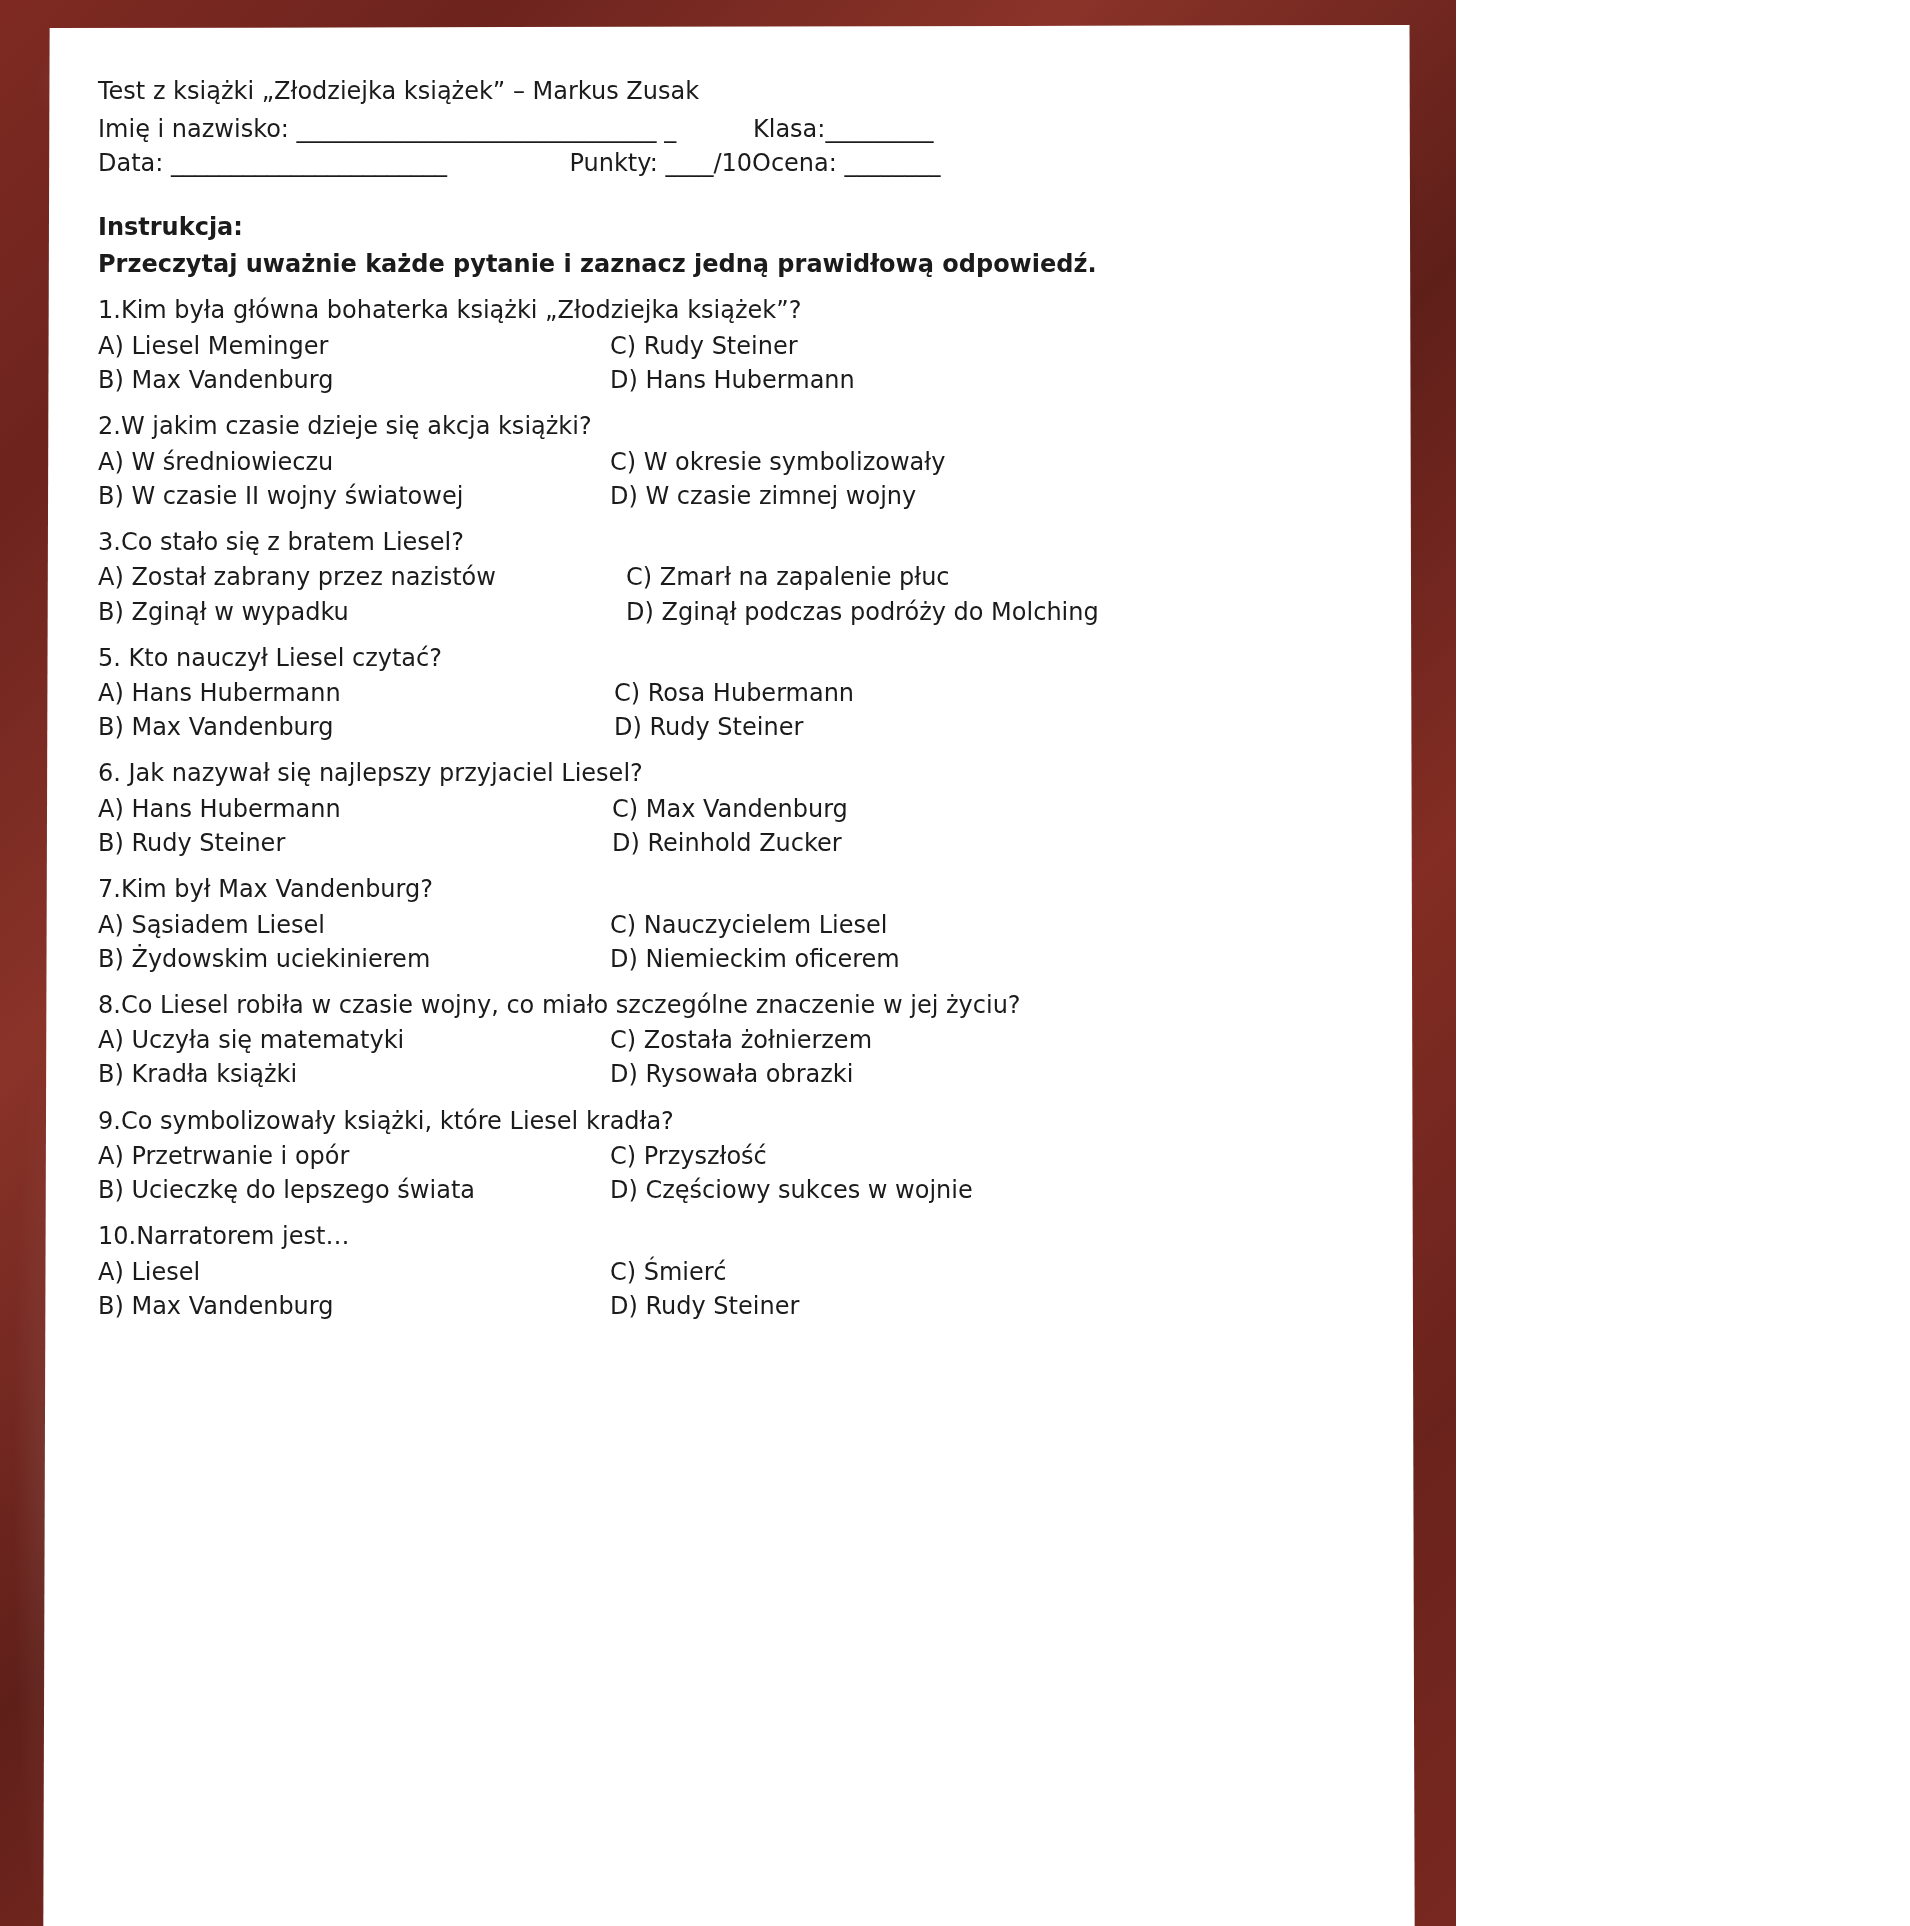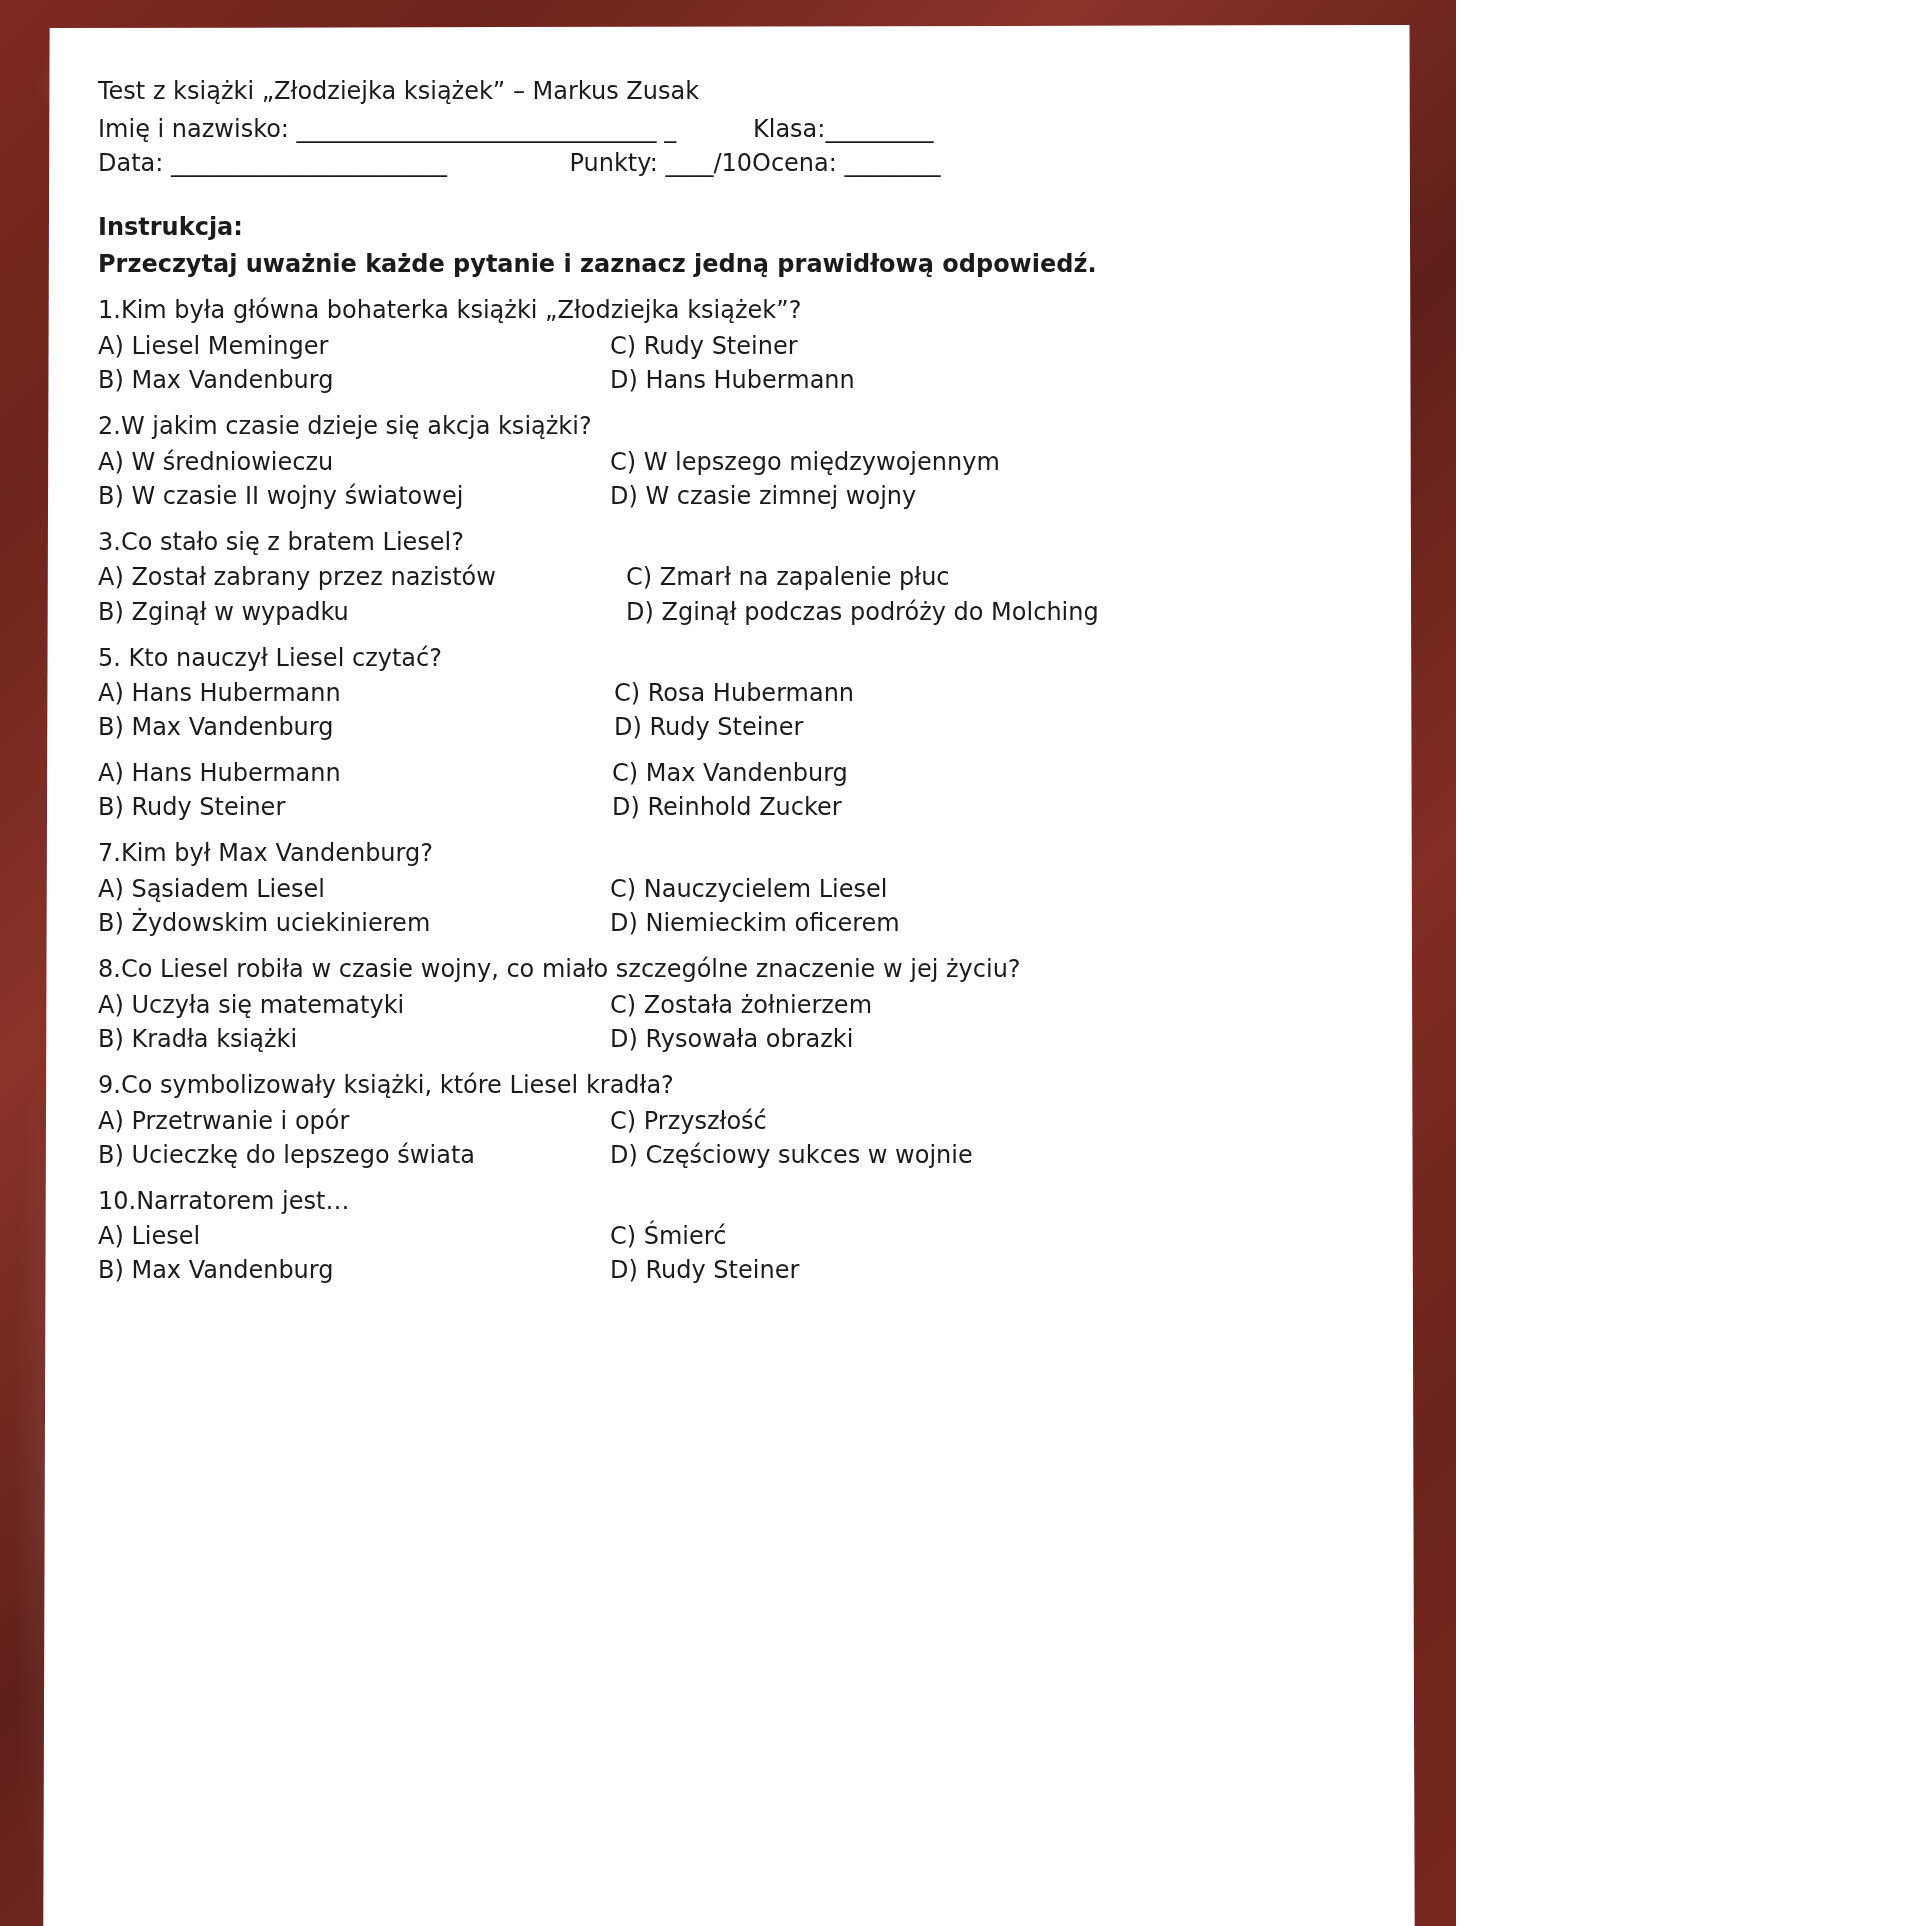--- a/index.html
+++ b/index.html
@@ -130,21 +130,21 @@
         <div class="ans-row">
           <div class="left line">B) Max Vandenburg</div>
           <div class="right line">D) Hans Hubermann</div>
         </div>
       </div>
 
       <div class="q-block q2">
         <div class="line q-text">2.W jakim czasie dzieje się akcja książki?</div>
         <div class="ans-row">
           <div class="left line">A) W średniowieczu</div>
-          <div class="right line">C) W lepszego międzywojennym</div>
+          <div class="right line">C) W okresie symbolizowały</div>
         </div>
         <div class="ans-row">
           <div class="left line">B) W czasie II wojny światowej</div>
           <div class="right line">D) W czasie zimnej wojny</div>
         </div>
       </div>
 
       <div class="q-block q3">
         <div class="line q-text">3.Co stało się z bratem Liesel?</div>
         <div class="ans-row">
@@ -164,20 +164,21 @@
           <div class="left line">A) Hans Hubermann</div>
           <div class="right line">C) Rosa Hubermann</div>
         </div>
         <div class="ans-row">
           <div class="left line">B) Max Vandenburg</div>
           <div class="right line">D) Rudy Steiner</div>
         </div>
       </div>
 
       <div class="q-block q6">
+        <div class="line q-text">6. Jak nazywał się najlepszy przyjaciel Liesel?</div>
         <div class="ans-row">
           <div class="left line">A) Hans Hubermann</div>
           <div class="right line">C) Max Vandenburg</div>
         </div>
         <div class="ans-row">
           <div class="left line">B) Rudy Steiner</div>
           <div class="right line">D) Reinhold Zucker</div>
         </div>
       </div>
 

